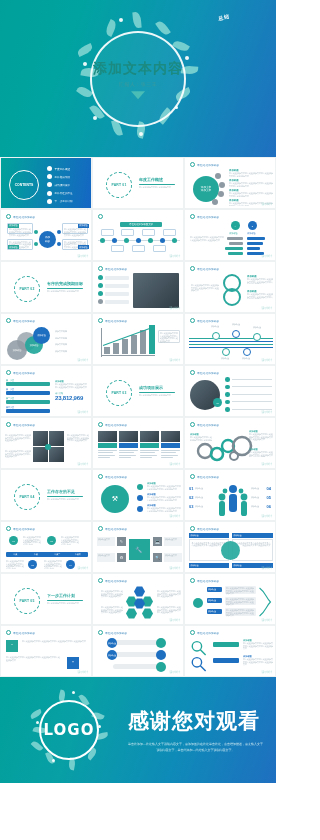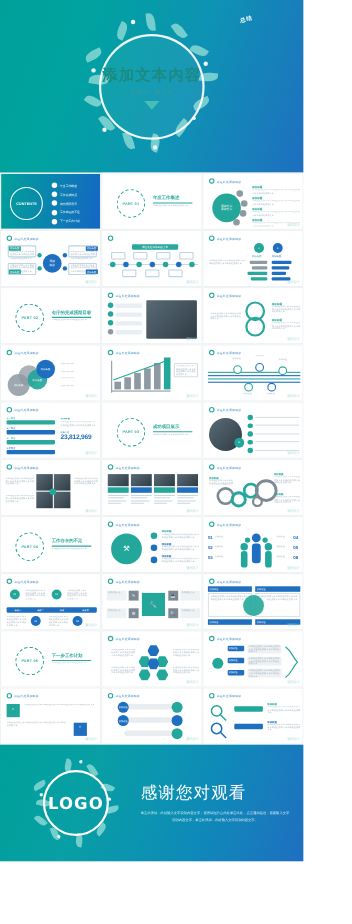--- a/index.html
+++ b/index.html
@@ -145,21 +145,21 @@
   }
   .end-logo{
     font-size:15px;font-weight:bold;color:#fff;letter-spacing:1px;
     font-family:"DejaVu Sans", sans-serif;
   }
   .end-right{
     position:absolute; left:128px; top:50%;
     transform:translateY(-50%); width:135px;
   }
   .end-title{
-    font-size:15px;font-weight:normal;color:#fff;letter-spacing:1px;
+    font-size:21px;font-weight:bold;color:#fff;letter-spacing:1px;
   }
   .end-body{
     margin-top:7px;font-size:3px;color:#cfeaf2;line-height:1.9;
     text-align:center;
   }
 </style>
 </head>
 <body>
 
 <div class="cover">

